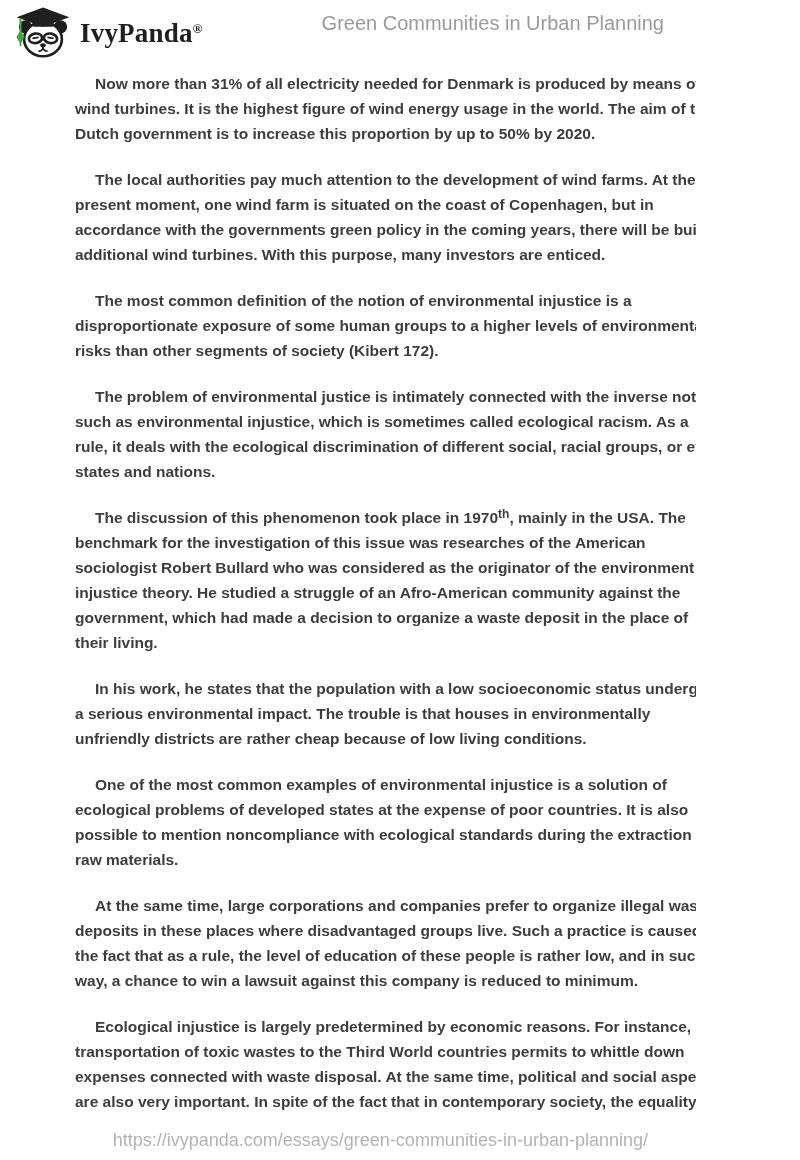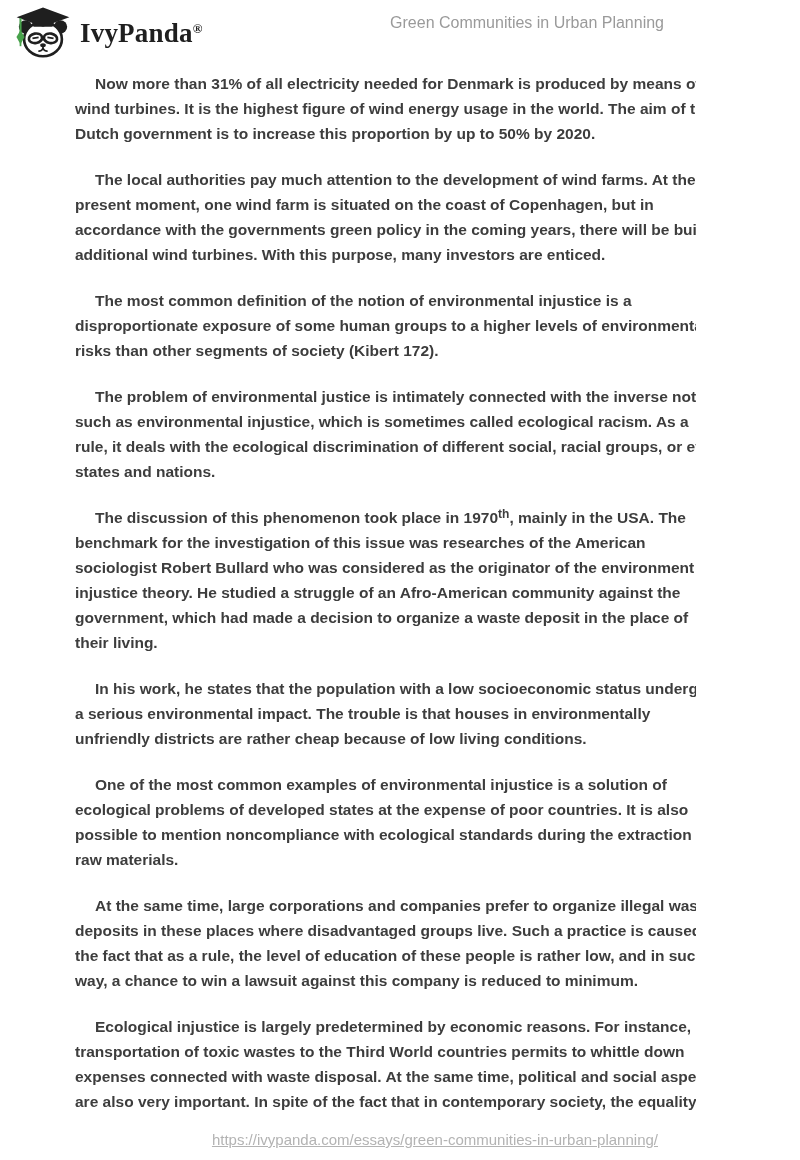--- a/index.html
+++ b/index.html
@@ -39,21 +39,21 @@
   }
   .brand-name sup{
     font-size:13px;
     vertical-align:9px;
     font-weight:bold;
   }
   .doc-title{
     position:absolute;
     top:13px;
     right:32px;
-    font-size:16px;
+    font-size:20px;
     color:var(--title-gray);
     line-height:20px;
     margin-left:24px;
   }
   
   .content{
     position:absolute;
     left:75px;
     top:71px;
     width:650px;
@@ -68,25 +68,24 @@
   }
   .content sup{
     font-size:12px;
     line-height:0;
     vertical-align:5px;
   }
   
   .source-url{
     position:absolute;
     top:1131px;
-    right:38px;
-    font-size:15px;
+    right:48px;
+    font-size:18px;
     color:var(--url-gray);
     line-height:18px;
-    text-decoration:underline;
   }
 </style>
 </head>
 <body>
 
 <div class="page">
 
   <div class="brand">
     <svg class="panda-svg" viewBox="0 0 66 60" aria-hidden="true">
 

